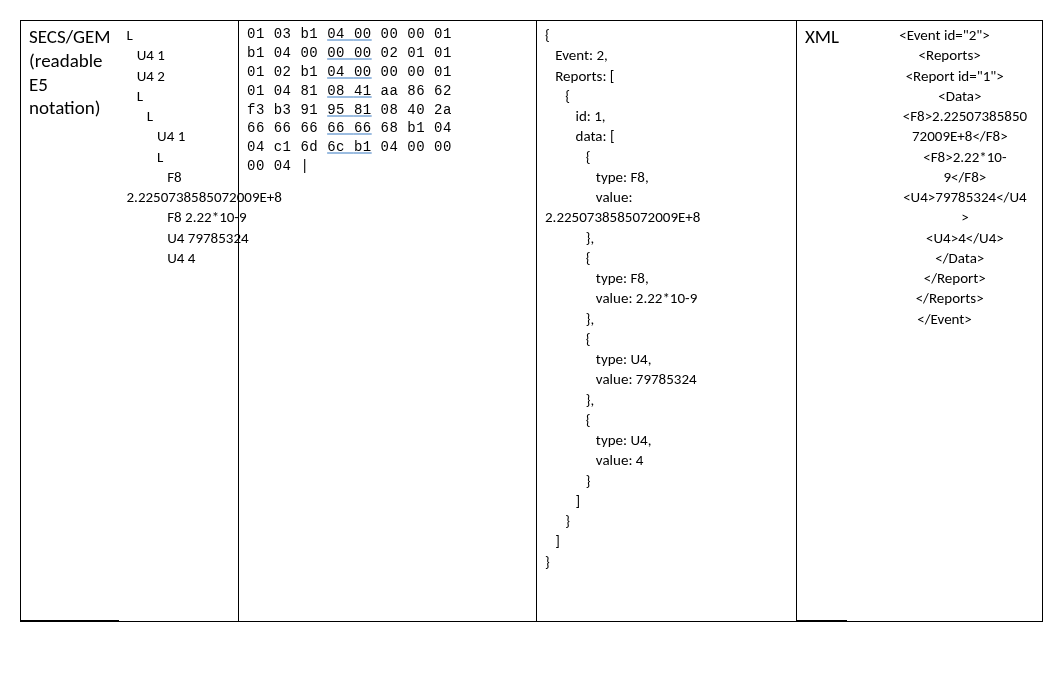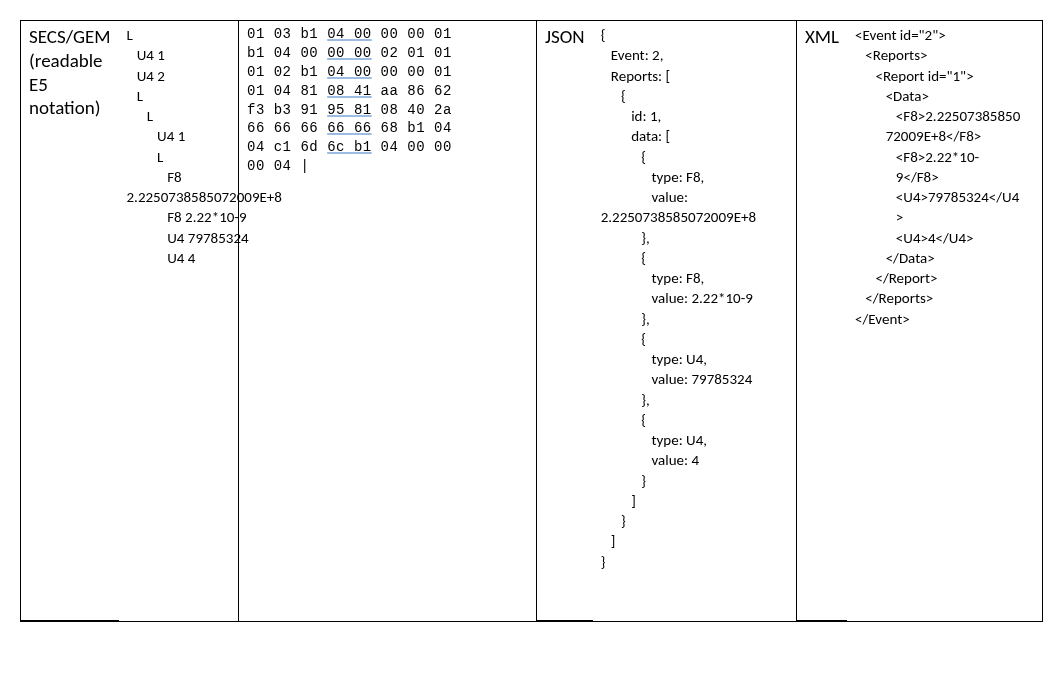--- a/index.html
+++ b/index.html
@@ -18,20 +18,21 @@
       width: 1023px;
       border: 1px solid #000;
     }
     .col {
       border-right: 1px solid #000;
       display: flex;
       flex-direction: row;
     }
     .col:last-child {
       border-right: none;
+      text-align: center;
     }
     .col-1 { width: 218px; }
     .col-2 { width: 298px; }
     .col-3 { width: 260px; }
     .col-4 { flex: 1; }
     .header {
       border-bottom: 1px solid #000;
       padding: 4px 8px 4px 8px;
       font-size: 19px;
       line-height: 1.25;
@@ -92,23 +93,20 @@
 <span>b1</span><span> </span><span>04</span><span> </span><span>00</span><span> </span><span class="underline">00</span><span class="underline"> </span><span class="underline">00</span><span> </span><span>02</span><span> </span><span>01</span><span> </span><span>01</span>
 <span>01</span><span> </span><span>02</span><span> </span><span>b1</span><span> </span><span class="underline">04</span><span class="underline"> </span><span class="underline">00</span><span> </span><span>00</span><span> </span><span>00</span><span> </span><span>01</span>
 <span>01</span><span> </span><span>04</span><span> </span><span>81</span><span> </span><span class="underline">08</span><span class="underline"> </span><span class="underline">41</span><span> </span><span>aa</span><span> </span><span>86</span><span> </span><span>62</span>
 <span>f3</span><span> </span><span>b3</span><span> </span><span>91</span><span> </span><span class="underline">95</span><span class="underline"> </span><span class="underline">81</span><span> </span><span>08</span><span> </span><span>40</span><span> </span><span>2a</span>
 <span>66</span><span> </span><span>66</span><span> </span><span>66</span><span> </span><span class="underline">66</span><span class="underline"> </span><span class="underline">66</span><span> </span><span>68</span><span> </span><span>b1</span><span> </span><span>04</span>
 <span>04</span><span> </span><span>c1</span><span> </span><span>6d</span><span> </span><span class="underline">6c</span><span class="underline"> </span><span class="underline">b1</span><span> </span><span>04</span><span> </span><span>00</span><span> </span><span>00</span>
 <span>00</span><span> </span><span>04</span><span> </span><span>|</span></div>
   </div>
 
   <div class="col col-3">
-    <div class="header">
-      <span>JSON</span>
-    </div>
     <div class="body body-text">{
    Event: 2,
    Reports: [
       {
          id: 1,
          data: [
             {
                type: F8,
                value:
 2.2250738585072009E+8

